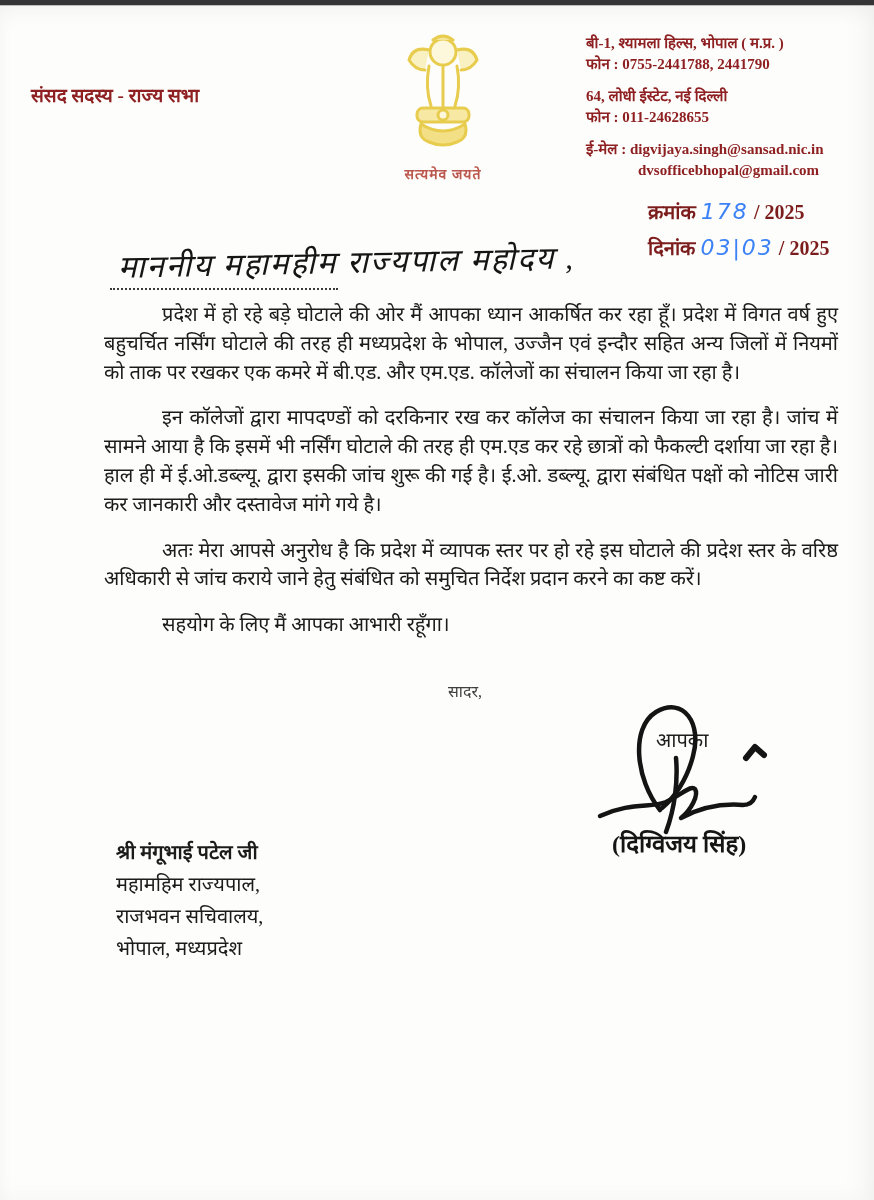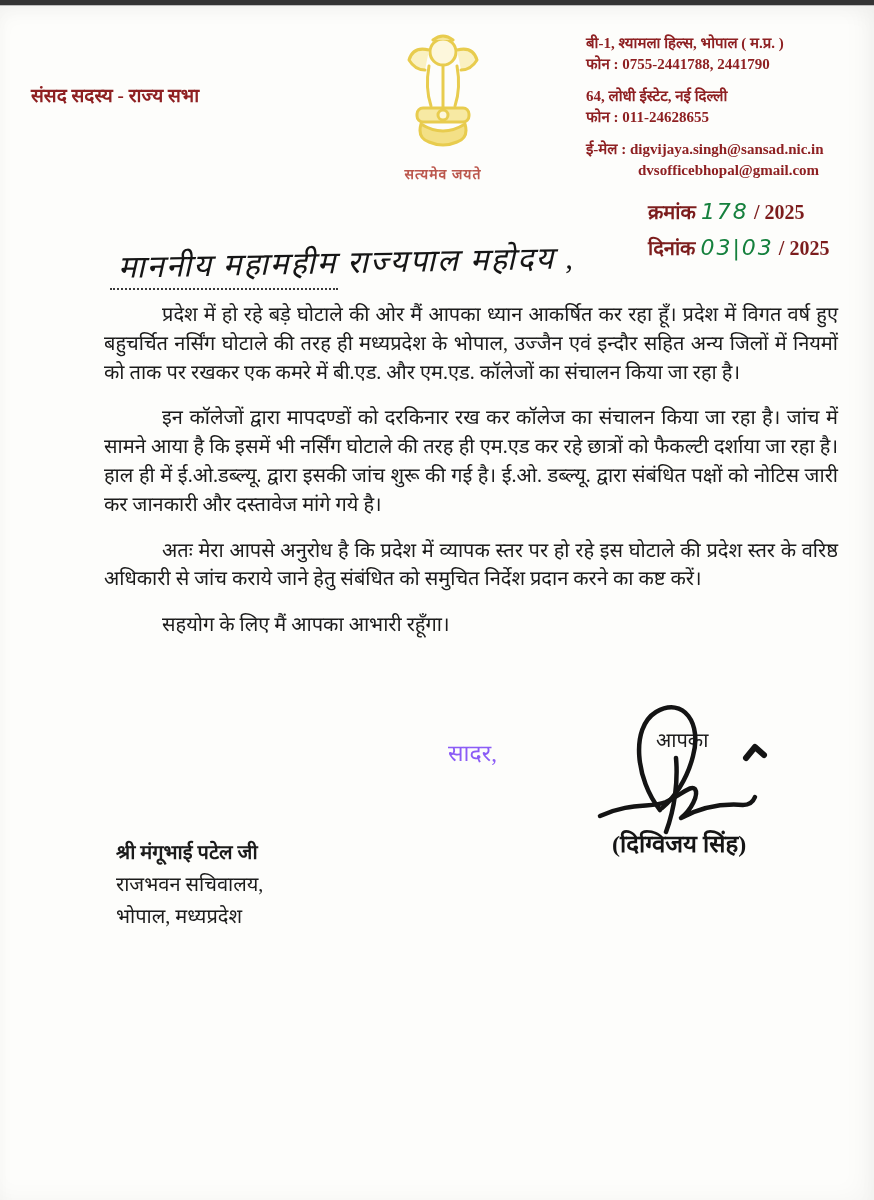--- a/index.html
+++ b/index.html
@@ -73,21 +73,21 @@
     color: #7c1d1d;
     font-weight: bold;
     font-size: 20px;
     line-height: 35px;
     white-space: nowrap;
   }
   .hand-blue {
     font-family: "DejaVu Sans", sans-serif;
     font-style: italic;
     font-weight: normal;
-    color: #15803d;
+    color: #3b82f6;
     font-size: 22px;
     letter-spacing: 2px;
   }
   
   .salutation {
     position: absolute;
     left: 118px; top: 240px;
     font-size: 31px;
     color: #151515;
     font-style: italic;
@@ -111,23 +111,23 @@
     color: #1b1b1b;
     text-align: justify;
   }
   .letter-body p {
     margin: 0 0 17px 0;
     text-indent: 58px;
   }
   .letter-body p.closing { margin-bottom: 0; }
   .regards {
     position: absolute;
-    left: 448px; top: 736px;
-    font-size: 23px;
-    color: #8b5cf6;
+    left: 448px; top: 680px;
+    font-size: 16px;
+    color: #404040;
   }
   
   .sig-label {
     position: absolute;
     left: 656px; top: 726px;
     font-size: 20px;
     color: #1c1c1c;
   }
   .sig-svg {
     position: absolute;
@@ -235,17 +235,18 @@
         <path d="M4 120 C 34 106, 56 112, 70 106 C 88 97, 95 89, 99 93 C 103 99, 95 114, 85 122 C 100 114, 122 107, 147 109 C 153 109, 157 106, 159 101"></path>
       </g>
 
       <path d="M150 62 l 9 -11 l 9 8" fill="none" stroke="#141414" stroke-width="6" stroke-linecap="round" stroke-linejoin="round"></path>
     </svg>
   </span>
   <div class="sig-name">(दिग्विजय सिंह)</div>
 
   <div class="recipient">
     <div class="r1">श्री मंगूभाई पटेल जी</div>
+    <div>महामहिम राज्यपाल,</div>
     <div>राजभवन सचिवालय,</div>
     <div>भोपाल, मध्यप्रदेश</div>
   </div>
 
 </div>
 
 </body></html>

